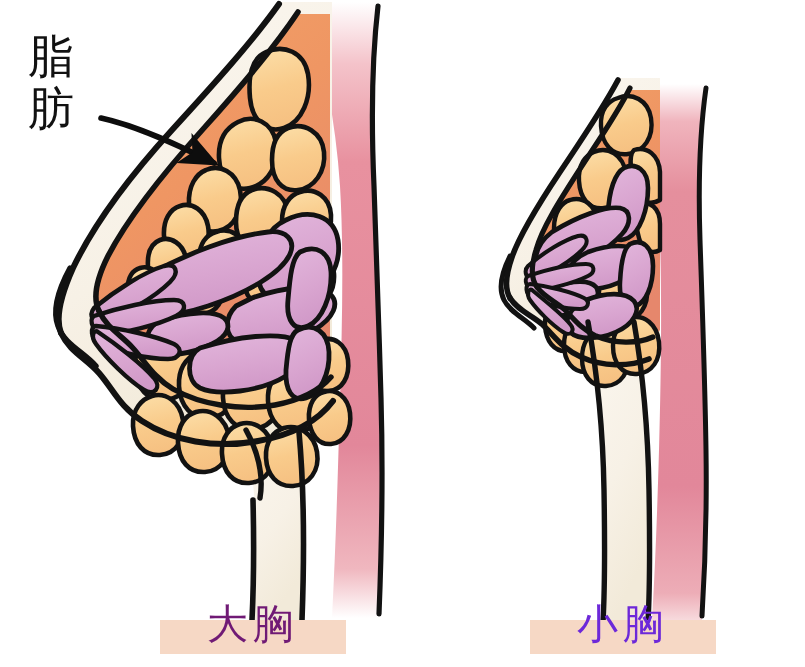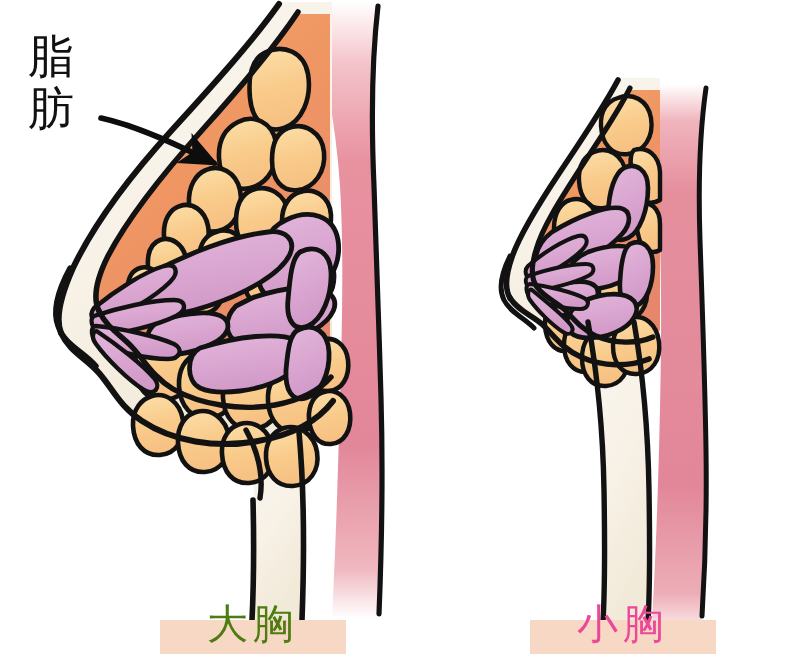--- a/index.html
+++ b/index.html
@@ -323,21 +323,21 @@
     </g>
 
     <path id="fat-arrow" d="M101,118 C138,126 180,146 214,163" fill="none" stroke="#0d0d0d" stroke-width="5.6" stroke-linecap="round" marker-end="url(#arrowHead)"></path>
   </svg>
 
   <div class="callout-label" style="color: rgb(17, 17, 17);">脂
 肪</div>
 
   <div class="caption" id="caption-large">
     <span class="band" style="background: rgb(246, 216, 197);"></span>
-    <span class="ctext" style="color: #4d7c0f;">大胸</span>
+    <span class="ctext" style="color: #701a75;">大胸</span>
   </div>
 
   <div class="caption" id="caption-small">
     <span class="band" style="background: rgb(246, 216, 197);"></span>
-    <span class="ctext" style="color: #ec4899;">小胸</span>
+    <span class="ctext" style="color: #6d28d9;">小胸</span>
   </div>
 
 </div>
 
 </body></html>

